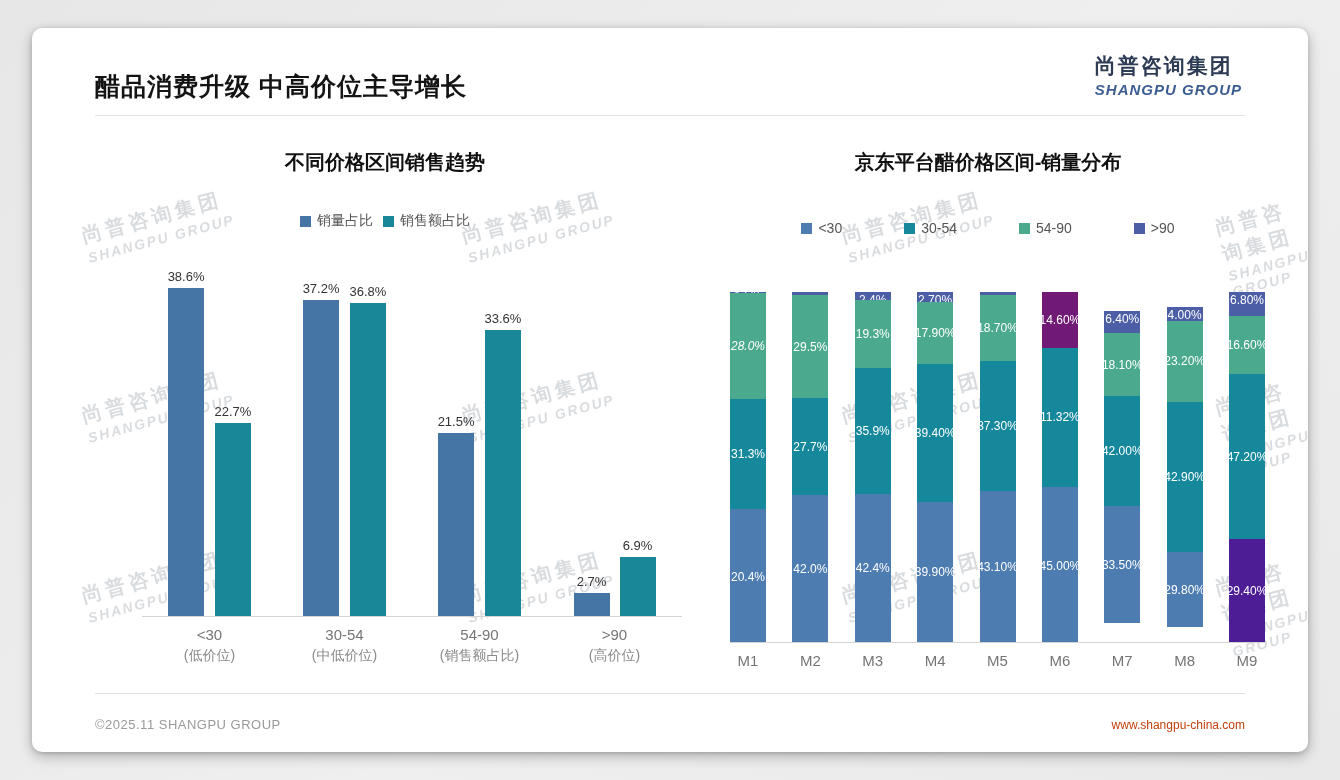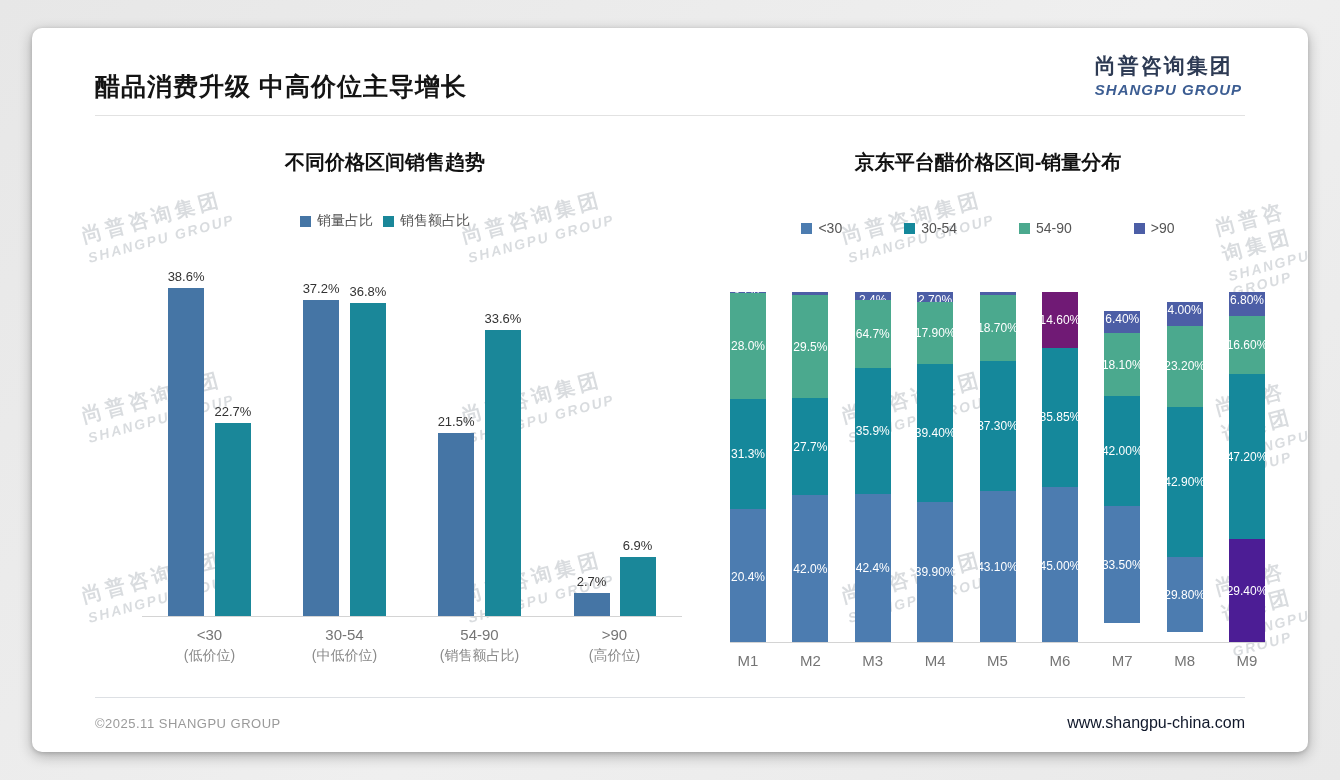--- a/index.html
+++ b/index.html
@@ -54,24 +54,24 @@
              display:flex; justify-content:space-between; border-bottom:1px solid #d4d4d4; align-items:flex-end; }
   .rc-col { width:36px; height:350px; display:flex; flex-direction:column; justify-content:center; overflow:hidden; }
   .rc-seg { width:100%; position:relative; flex:none; }
   .rc-lab { position:absolute; left:50%; top:50%; transform:translate(-50%,-50%);
             font-size:12px; color:#ffffff; white-space:nowrap; }
   .rc-lab.top { top:1px; transform:translate(-50%,0); }
   .rc-cats { margin-left:32px; width:535px; display:flex; justify-content:space-between; margin-top:9px; }
   .rc-cat { width:36px; text-align:center; font-size:15px; color:#757575; }
 
   .footer { position:absolute; left:63px; right:63px; bottom:20px;
-            border-top:1px solid #dde0e4; padding-top:16px;
+            border-top:1px solid #dde0e4; padding-top:23px;
             display:flex; justify-content:space-between; align-items:center; }
   .footer-left  { font-size:13px; color:#9a9a9a; letter-spacing:0.5px; }
-  .footer-right { font-size:16px; color:#0f172a; }
+  .footer-right { font-size:12px; color:#c2410c; }
 </style>
 </head>
 <body>
 
 <div class="card">
   <div class="wm-layer" id="wm-layer">
       <div class="wm-tile" style="left: 50px; top: 175px;">
         <div class="wm-cn">尚普咨询集团</div>
         <div class="wm-en">SHANGPU GROUP</div>
       </div>
@@ -225,21 +225,21 @@
           <div class="legend-item">
             <span class="legend-swatch" style="background: rgb(76, 94, 166);"></span>
             <span>&gt;90</span>
           </div>
         </div>
       <div class="rc-plot" id="right-plot">
           <div class="rc-col">
             <div class="rc-seg" style="height: 5.25px; background: rgb(76, 94, 166);">
               <span class="rc-lab top">1.5%</span>
             </div>
-            <div class="rc-seg" style="height: 106px; background: rgb(75, 169, 142);">
+            <div class="rc-seg" style="height: 106px; background: rgb(75, 169, 142); font-style: italic;">
               <span class="rc-lab">28.0%</span>
             </div>
             <div class="rc-seg" style="height: 109.55px; background: rgb(21, 136, 155);">
               <span class="rc-lab">31.3%</span>
             </div>
             <div class="rc-seg" style="height: 137.2px; background: rgb(76, 124, 176);">
               <span class="rc-lab">20.4%</span>
             </div>
           </div>
           <div class="rc-col">
@@ -254,21 +254,21 @@
             </div>
             <div class="rc-seg" style="height: 147px; background: rgb(76, 124, 176);">
               <span class="rc-lab">42.0%</span>
             </div>
           </div>
           <div class="rc-col">
             <div class="rc-seg" style="height: 8.4px; background: rgb(76, 94, 166);">
               <span class="rc-lab top">2.4%</span>
             </div>
             <div class="rc-seg" style="height: 67.55px; background: rgb(75, 169, 142);">
-              <span class="rc-lab">64.7%</span>
+              <span class="rc-lab">19.3%</span>
             </div>
             <div class="rc-seg" style="height: 125.65px; background: rgb(21, 136, 155);">
               <span class="rc-lab">35.9%</span>
             </div>
             <div class="rc-seg" style="height: 148.4px; background: rgb(76, 124, 176);">
               <span class="rc-lab">42.4%</span>
             </div>
           </div>
           <div class="rc-col">
             <div class="rc-seg" style="height: 9.45px; background: rgb(76, 94, 166);">
@@ -299,42 +299,42 @@
             </div>
           </div>
           <div class="rc-col">
             <div class="rc-seg" style="height: 2.45px; background: rgb(76, 94, 166);">
               <span class="rc-lab top">0.70%</span>
             </div>
             <div class="rc-seg" style="height: 56px; background: #701a75;">
               <span class="rc-lab">14.60%</span>
             </div>
             <div class="rc-seg" style="height: 138.6px; background: rgb(21, 136, 155);">
-              <span class="rc-lab">85.85%</span>
+              <span class="rc-lab">11.32%</span>
             </div>
             <div class="rc-seg" style="height: 157.5px; background: rgb(76, 124, 176);">
               <span class="rc-lab">45.00%</span>
             </div>
           </div>
           <div class="rc-col">
             <div class="rc-seg" style="height: 22.4px; background: rgb(76, 94, 166);">
               <span class="rc-lab top">6.40%</span>
             </div>
             <div class="rc-seg" style="height: 63.35px; background: rgb(75, 169, 142);">
               <span class="rc-lab">18.10%</span>
             </div>
             <div class="rc-seg" style="height: 110px; background: rgb(21, 136, 155);">
               <span class="rc-lab">42.00%</span>
             </div>
             <div class="rc-seg" style="height: 117.25px; background: rgb(76, 124, 176);">
               <span class="rc-lab">33.50%</span>
             </div>
           </div>
           <div class="rc-col">
-            <div class="rc-seg" style="height: 24px; background: rgb(76, 94, 166);">
+            <div class="rc-seg" style="height: 14px; background: rgb(76, 94, 166);">
               <span class="rc-lab top">4.00%</span>
             </div>
             <div class="rc-seg" style="height: 81.2px; background: rgb(75, 169, 142);">
               <span class="rc-lab">23.20%</span>
             </div>
             <div class="rc-seg" style="height: 150.15px; background: rgb(21, 136, 155);">
               <span class="rc-lab">42.90%</span>
             </div>
             <div class="rc-seg" style="height: 75px; background: rgb(76, 124, 176);">
               <span class="rc-lab">29.80%</span>

